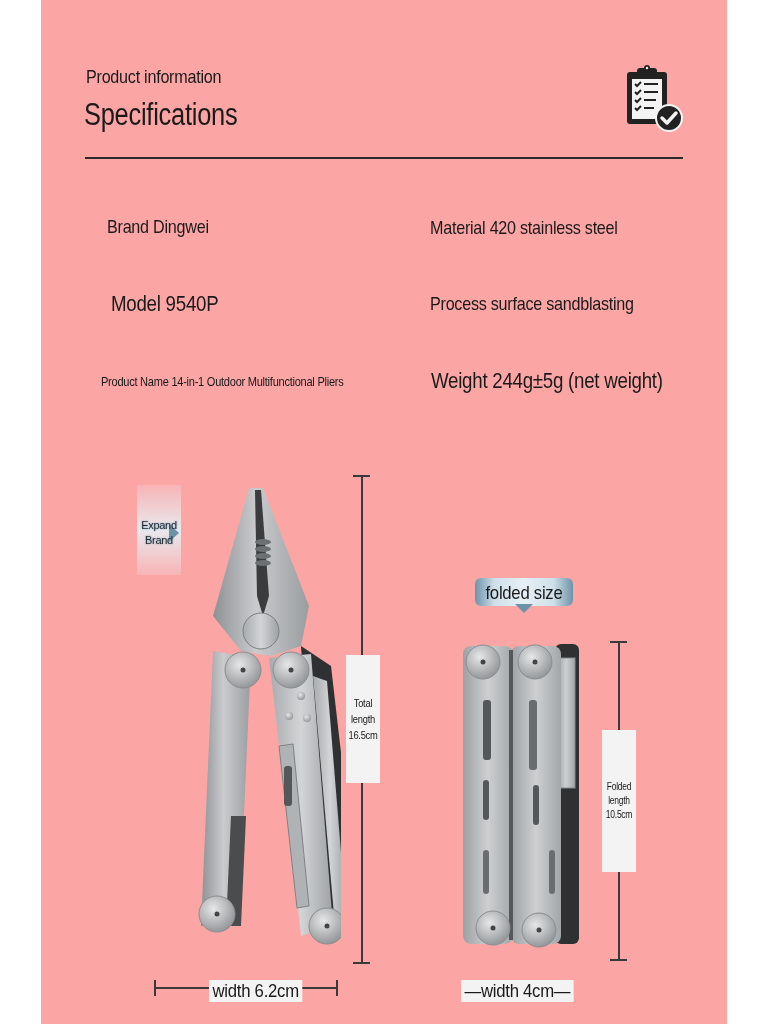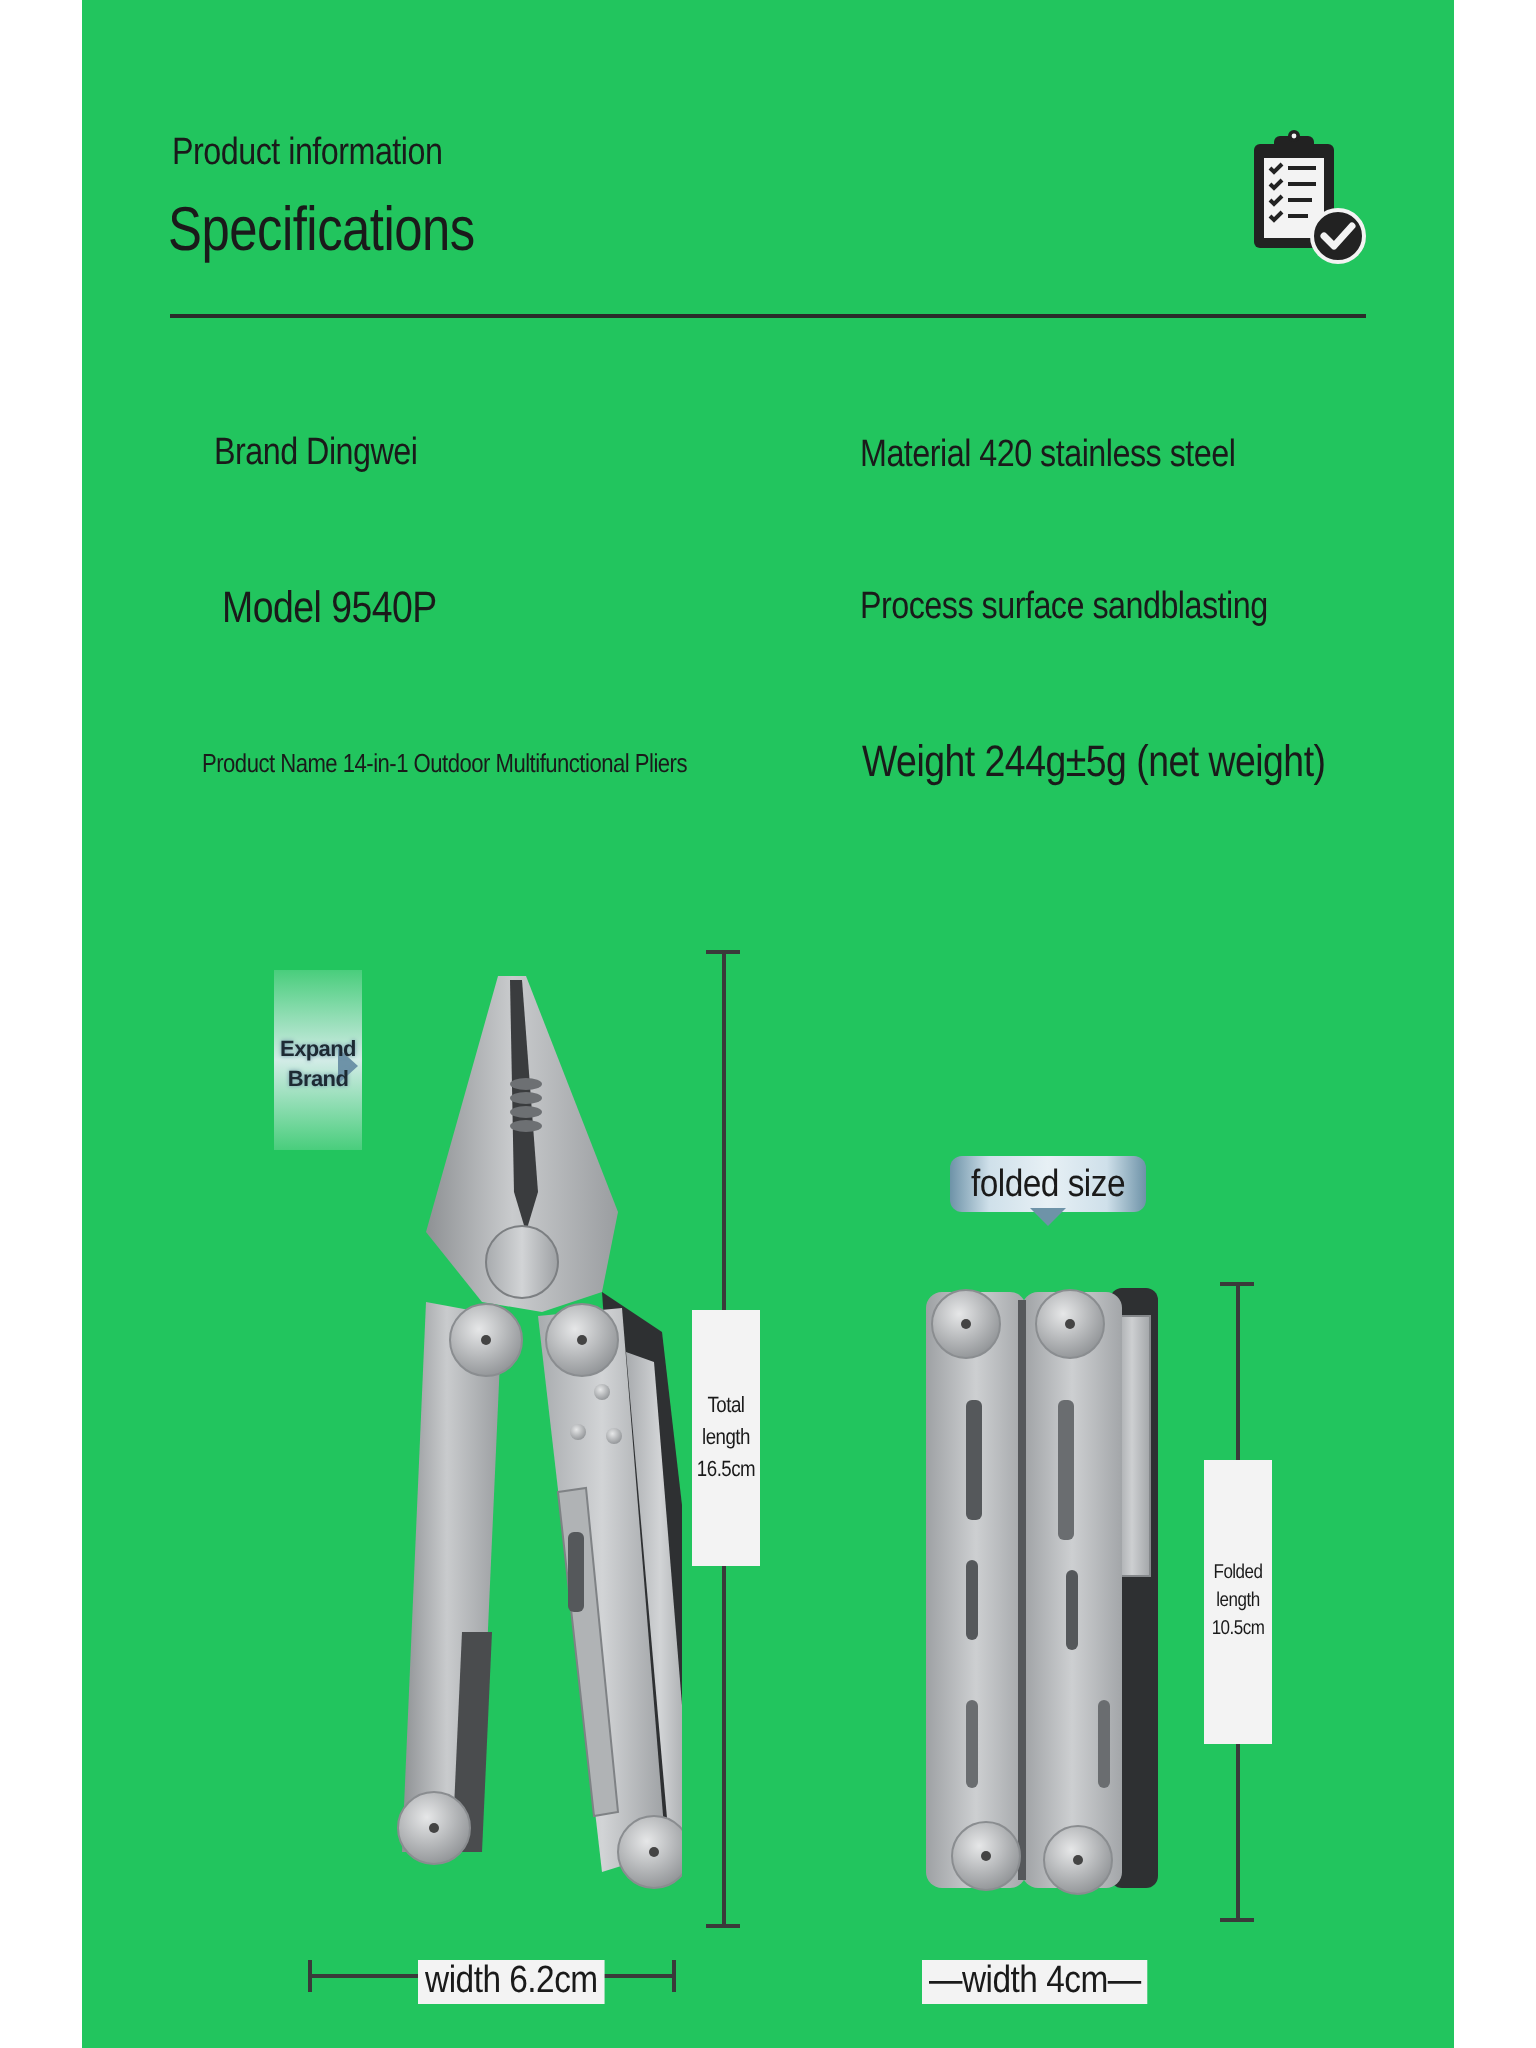--- a/index.html
+++ b/index.html
@@ -2,42 +2,42 @@
 <html><head>
   <meta charset="utf-8">
   <style>
     html, body { margin: 0; padding: 0; }
     body {
       width: 768px; height: 1024px; background: #ffffff; position: relative; overflow: hidden;
       font-family: "Liberation Sans", "DejaVu Sans", sans-serif; color: #1a1a1a;
     }
     .panel {
       position: absolute; left: 41px; top: 0; width: 686px; height: 1024px;
-      background: #22c55e;
+      background: #fca5a5;
     }
     .abs { position: absolute; }
     .cond { font-family: "Liberation Sans Narrow", "Liberation Sans", sans-serif; letter-spacing: -0.3px; }
     .eyebrow { left: 45px; top: 66px; font-size: 19px; transform: scaleX(0.85); transform-origin: left top; white-space: nowrap; }
     .title { left: 43px; top: 97px; font-size: 31px; transform: scaleX(0.82); transform-origin: left top; white-space: nowrap; }
     .rule { left: 44px; top: 157px; width: 598px; height: 2px; background: #2b2b2b; }
     .spec { font-size: 19px; transform: scaleX(0.85); transform-origin: left top; white-space: nowrap; }
     .spec.big { font-size: 22px; }
     .spec.small { font-size: 13px; }
     .vline { width: 2px; background: #3a3a3a; }
     .hline { height: 2px; background: #3a3a3a; }
     .cap { position: absolute; background: #3a3a3a; }
     .dimlabel { font-size: 11px; text-align: center; line-height: 16px; transform: scaleX(0.85); background: #f3f3f3; }
     .widthlabel { font-size: 19px; transform: scaleX(0.88); transform-origin: left top; white-space: nowrap; background: #f3f3f3; padding: 0 4px; }
     .badge-expand {
       left: 96px; top: 485px; width: 44px; height: 90px;
       background: linear-gradient(180deg, rgba(230,240,246,0.2), rgba(230,240,246,0.9), rgba(230,240,246,0.2));
     }
     .badge-expand-text {
       left: 96px; top: 518px; width: 44px; font-size: 11px; text-align: center; line-height: 15px;
-      color: #1d2a33; font-weight: bold; text-shadow: 0 0 2px #6e93a8;
+      color: #1d2a33; font-weight: normal; text-shadow: 0 0 2px #6e93a8;
     }
     .badge-folded {
       left: 434px; top: 578px; width: 98px; height: 28px; border-radius: 6px;
       background: linear-gradient(90deg, #6e93a8 0%, #cfe0ea 20%, #e7f0f5 50%, #cfe0ea 80%, #6e93a8 100%);
     }
     .badge-folded-text { left: 434px; top: 582px; width: 98px; text-align: center; font-size: 19px; transform: scaleX(0.88); }
   </style>
 </head>
 <body>
 

